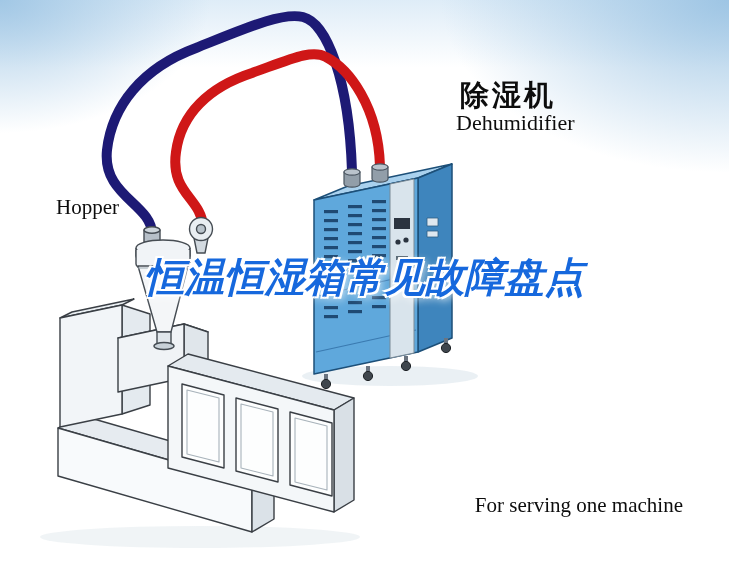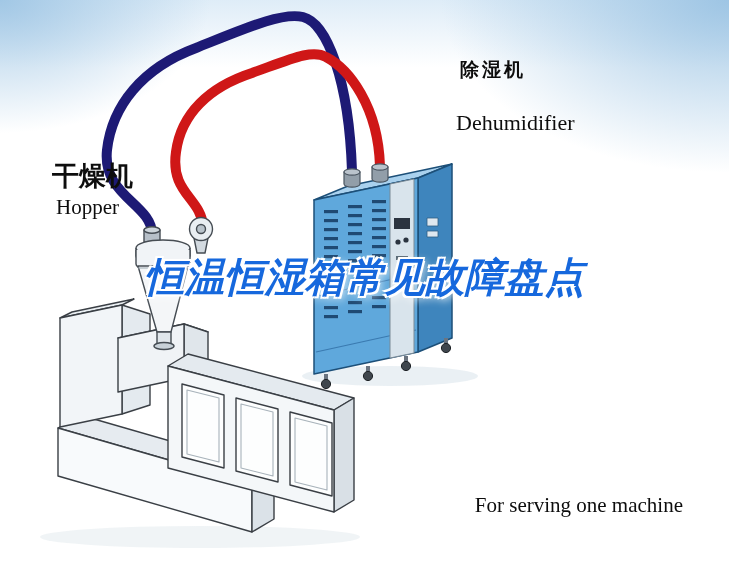--- a/index.html
+++ b/index.html
@@ -11,21 +11,21 @@
       radial-gradient(ellipse 400px 240px at 100% 0%, rgba(151,193,226,.9) 0%, rgba(151,193,226,0) 72%),
       linear-gradient(180deg, rgba(190,218,240,.5) 0%, rgba(255,255,255,0) 12%),
       #ffffff;
   }
   #scene{position:absolute;left:0;top:0;}
   .cn{color:#0d0d0d;font-weight:700;}
   .en{color:#0d0d0d;font-family:"Liberation Serif", serif;}
   .lbl{position:absolute;white-space:nowrap;line-height:1.05;}
   #hopper-label-cn{left:52px;top:162px;font-size:27px;}
   #hopper-label-en{left:56px;top:196px;font-size:21px;text-align:right;}
-  #dehu-label-cn{left:460px;top:60px;font-size:19px;letter-spacing:3px;}
+  #dehu-label-cn{left:460px;top:80px;font-size:29px;letter-spacing:3px;}
   #dehu-label-en{left:456px;top:111px;font-size:22px;}
   #main-title{
     left:50%;top:256px;transform:translateX(-50%);
     font-size:40px;font-weight:700;font-style:italic;color:#1668dd;
     text-shadow:2px 2px 0 #fff,-2px -2px 0 #fff,2px -2px 0 #fff,-2px 2px 0 #fff,3px 3px 8px rgba(255,255,255,.95);
     z-index:5;
   }
   #system-label-cn{right:46px;top:450px;font-size:30px;}
   #system-label-en{right:46px;top:494px;font-size:21px;}
 </style>
@@ -145,21 +145,20 @@
       <ellipse cx="163" cy="248" rx="27" ry="8" fill="#eef2f6"></ellipse>
 
       <path d="M136,250 L136,264 A27,8 0 0 0 190,264 L190,250" fill="#f1f4f7"></path>
       <polygon points="138,266 188,266 171,332 157,332" fill="#f4f6f8"></polygon>
       <line x1="138" y1="268" x2="188" y2="268" stroke="#9aa7b0" stroke-width="1"></line>
       <rect x="157" y="332" width="14" height="12" fill="#e0e6eb"></rect>
       <ellipse cx="164" cy="346" rx="10" ry="3.5" fill="#c8d1d8"></ellipse>
     </g>
   </svg>
 
-  <div class="lbl cn" id="hopper-label-cn">干燥机</div>
   <div class="lbl en" id="hopper-label-en">Hopper</div>
 
   <div class="lbl cn" id="dehu-label-cn">除湿机</div>
   <div class="lbl en" id="dehu-label-en">Dehumidifier</div>
 
   <div class="lbl" id="main-title">恒温恒湿箱常见故障盘点</div>
 
   <div class="lbl en" id="system-label-en">For serving one machine</div>
 </div>
 

